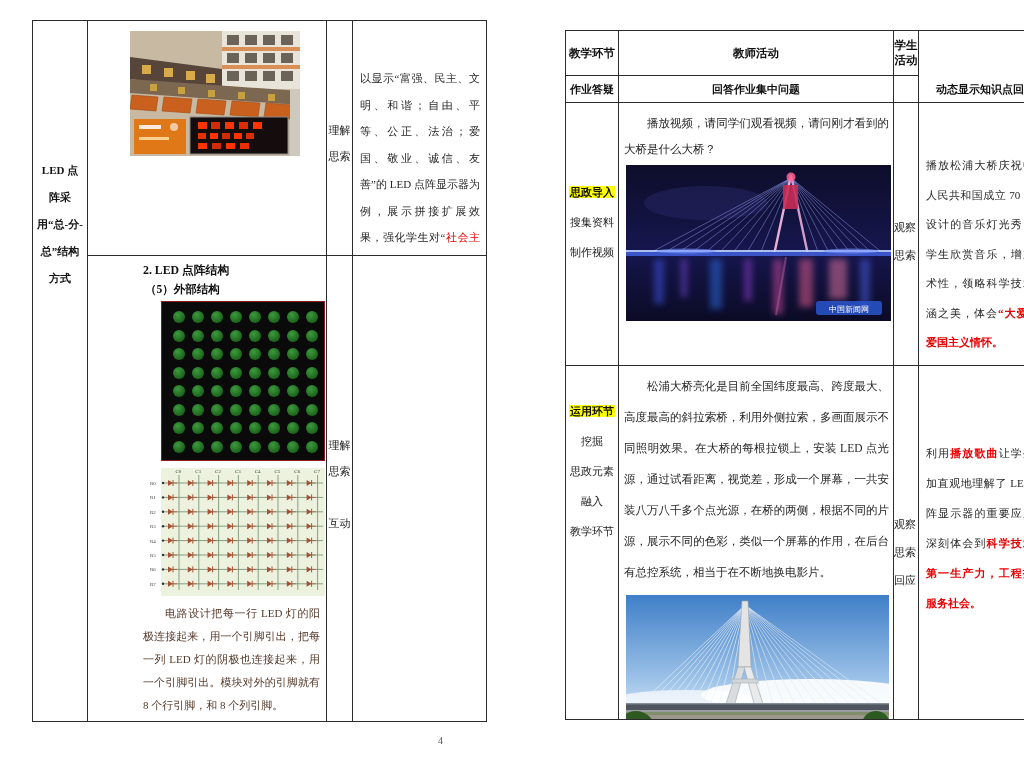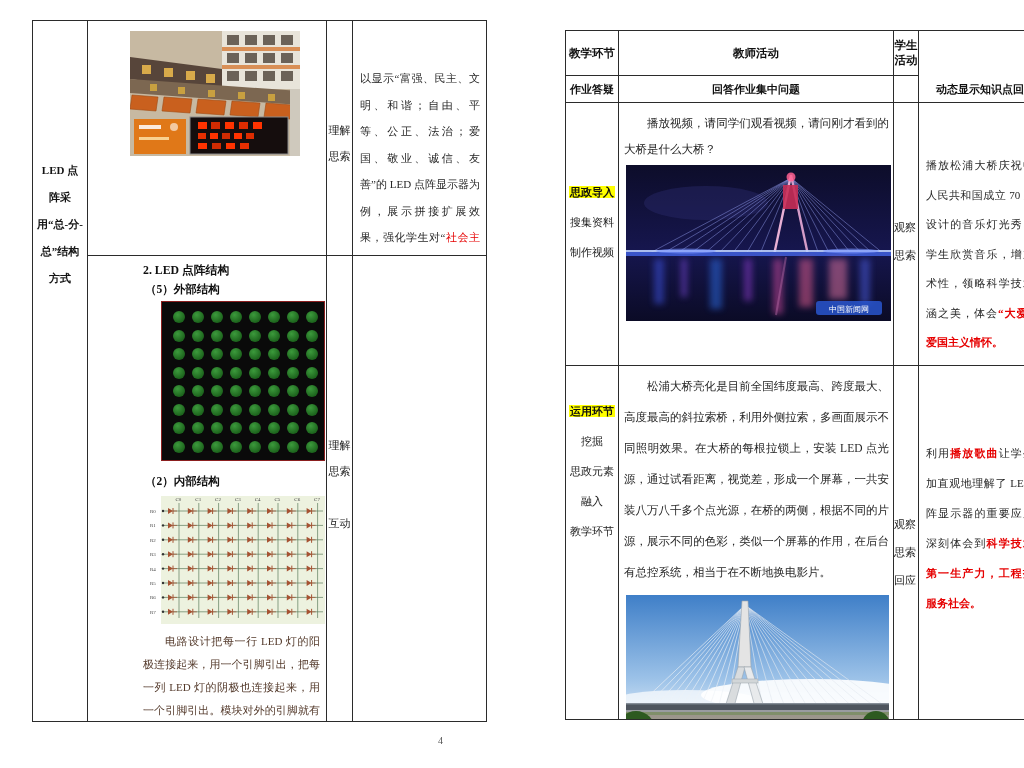--- a/index.html
+++ b/index.html
@@ -217,21 +217,20 @@
         <div class="dot"></div>
         <div class="dot"></div>
         <div class="dot"></div>
         <div class="dot"></div>
         <div class="dot"></div>
         <div class="dot"></div>
         <div class="dot"></div>
         <div class="dot"></div>
         <div class="dot"></div>
       </div>
-    <div class="h2" style="margin-top:13px">（2）内部结构</div>
     <svg class="circuit-svg" width="182" height="132" viewBox="0 0 182 132">
         <rect x="14" y="2" width="164" height="128" fill="#edf2df"></rect>
         <line x1="32" y1="9" x2="32" y2="124" stroke="#5d7d5d" stroke-width="0.7"></line>
         <text x="28.5" y="7" font-size="5" fill="#444">C0</text>
         <line x1="51.8" y1="9" x2="51.8" y2="124" stroke="#5d7d5d" stroke-width="0.7"></line>
         <text x="48.3" y="7" font-size="5" fill="#444">C1</text>
         <line x1="71.6" y1="9" x2="71.6" y2="124" stroke="#5d7d5d" stroke-width="0.7"></line>
         <text x="68.1" y="7" font-size="5" fill="#444">C2</text>
         <line x1="91.4" y1="9" x2="91.4" y2="124" stroke="#5d7d5d" stroke-width="0.7"></line>
         <text x="87.9" y="7" font-size="5" fill="#444">C3</text>

